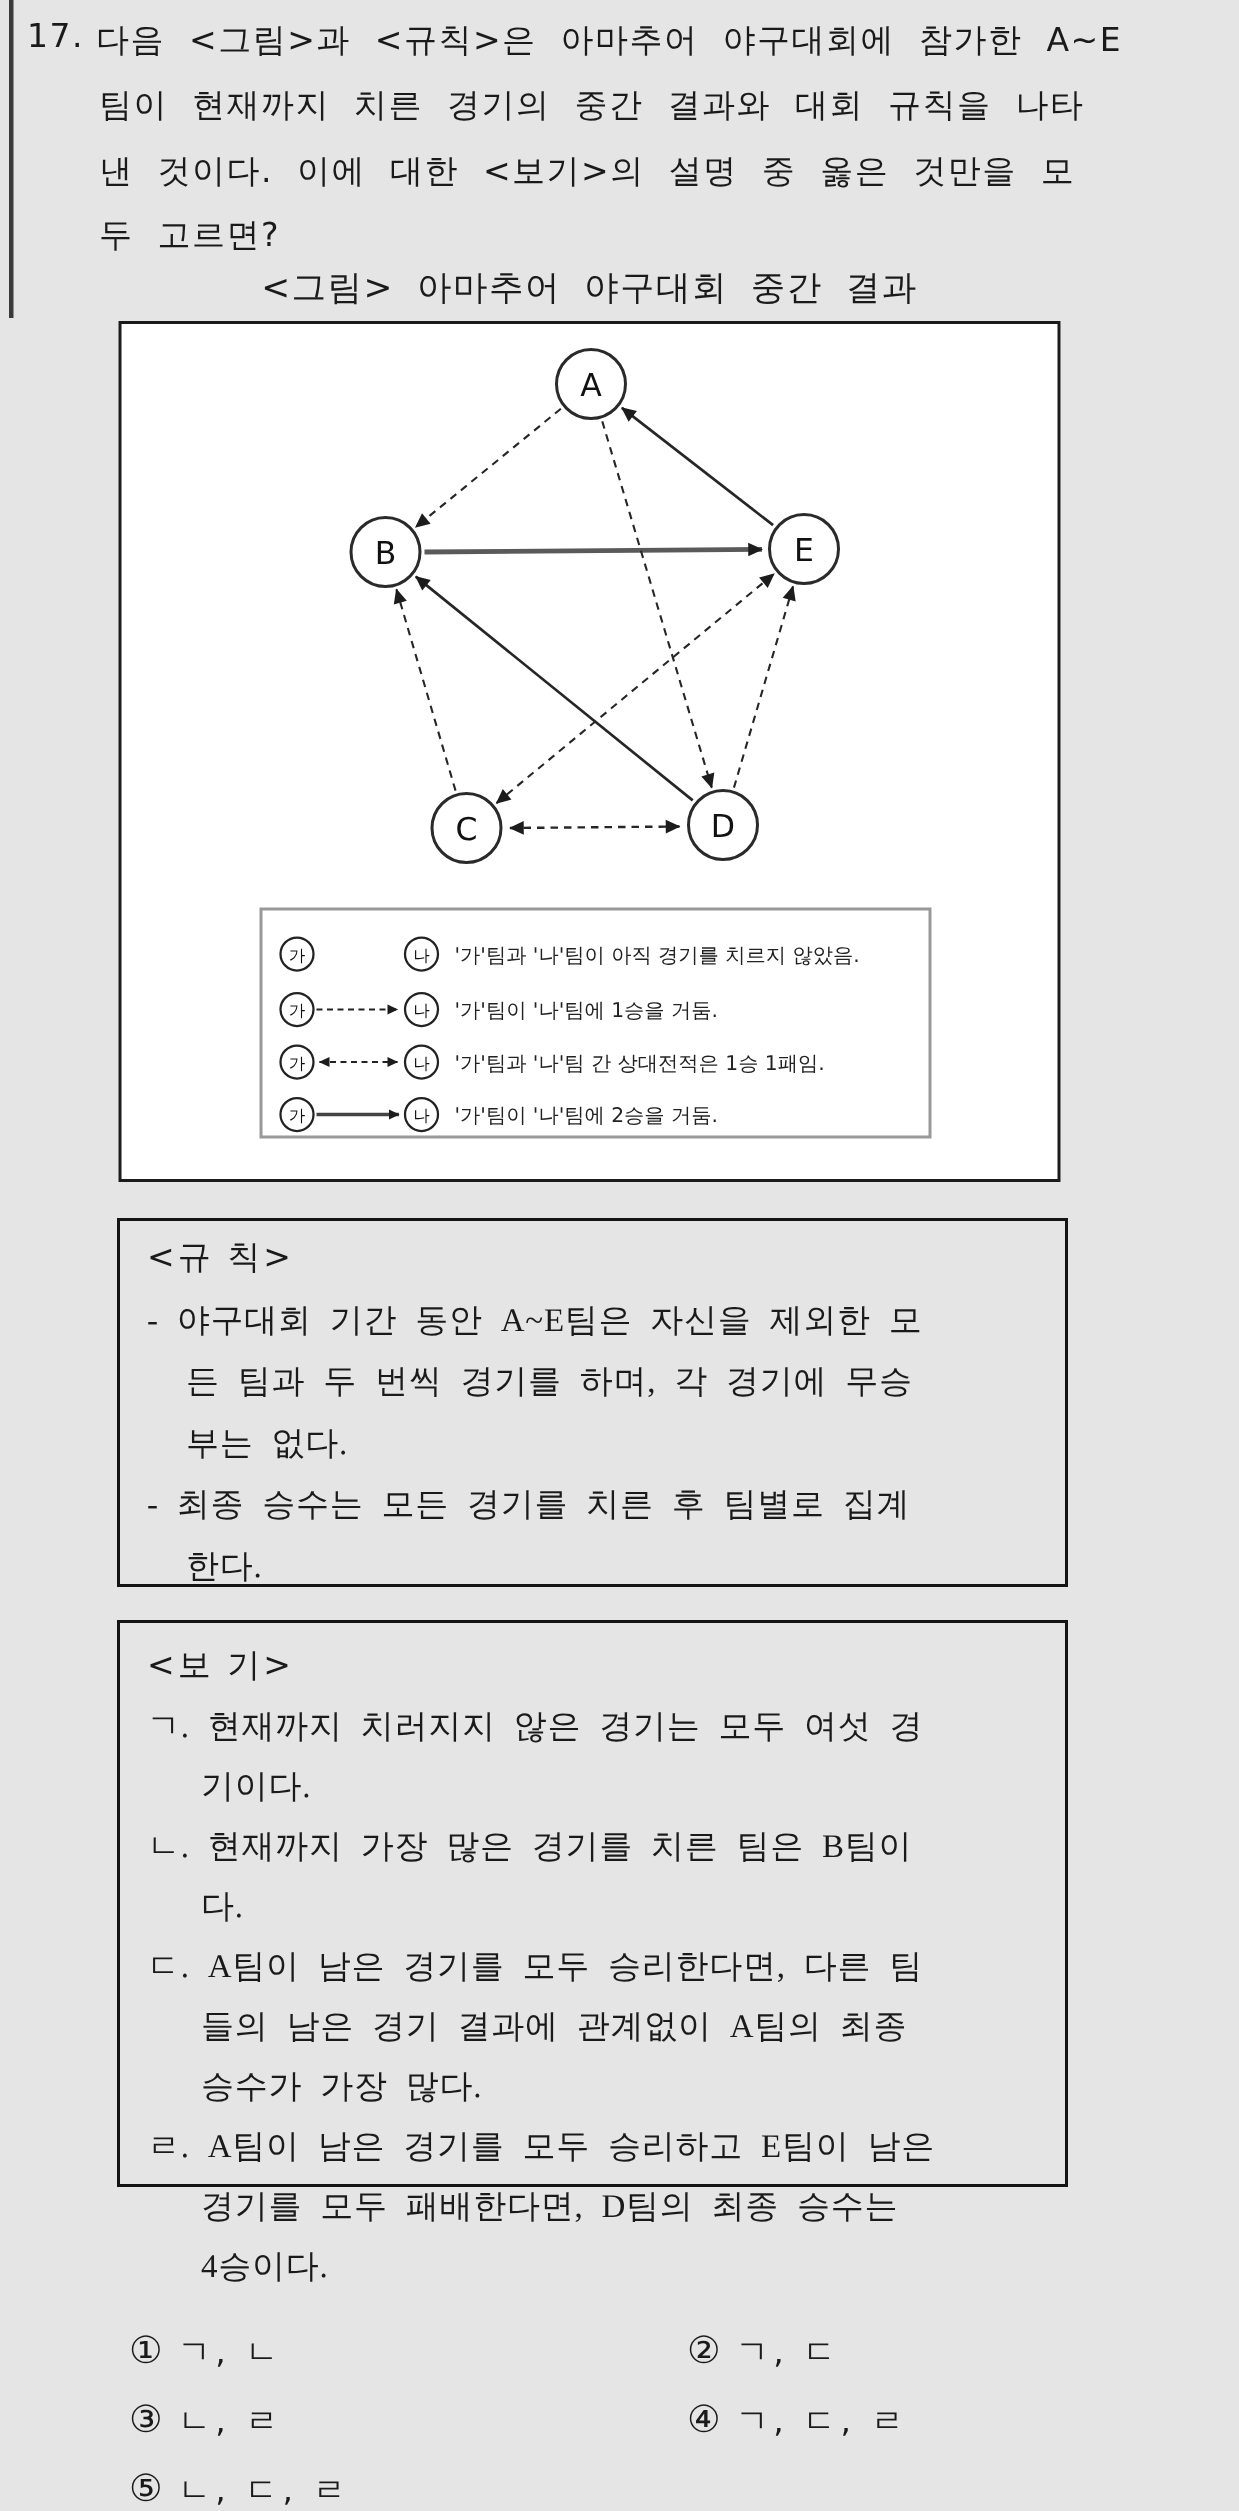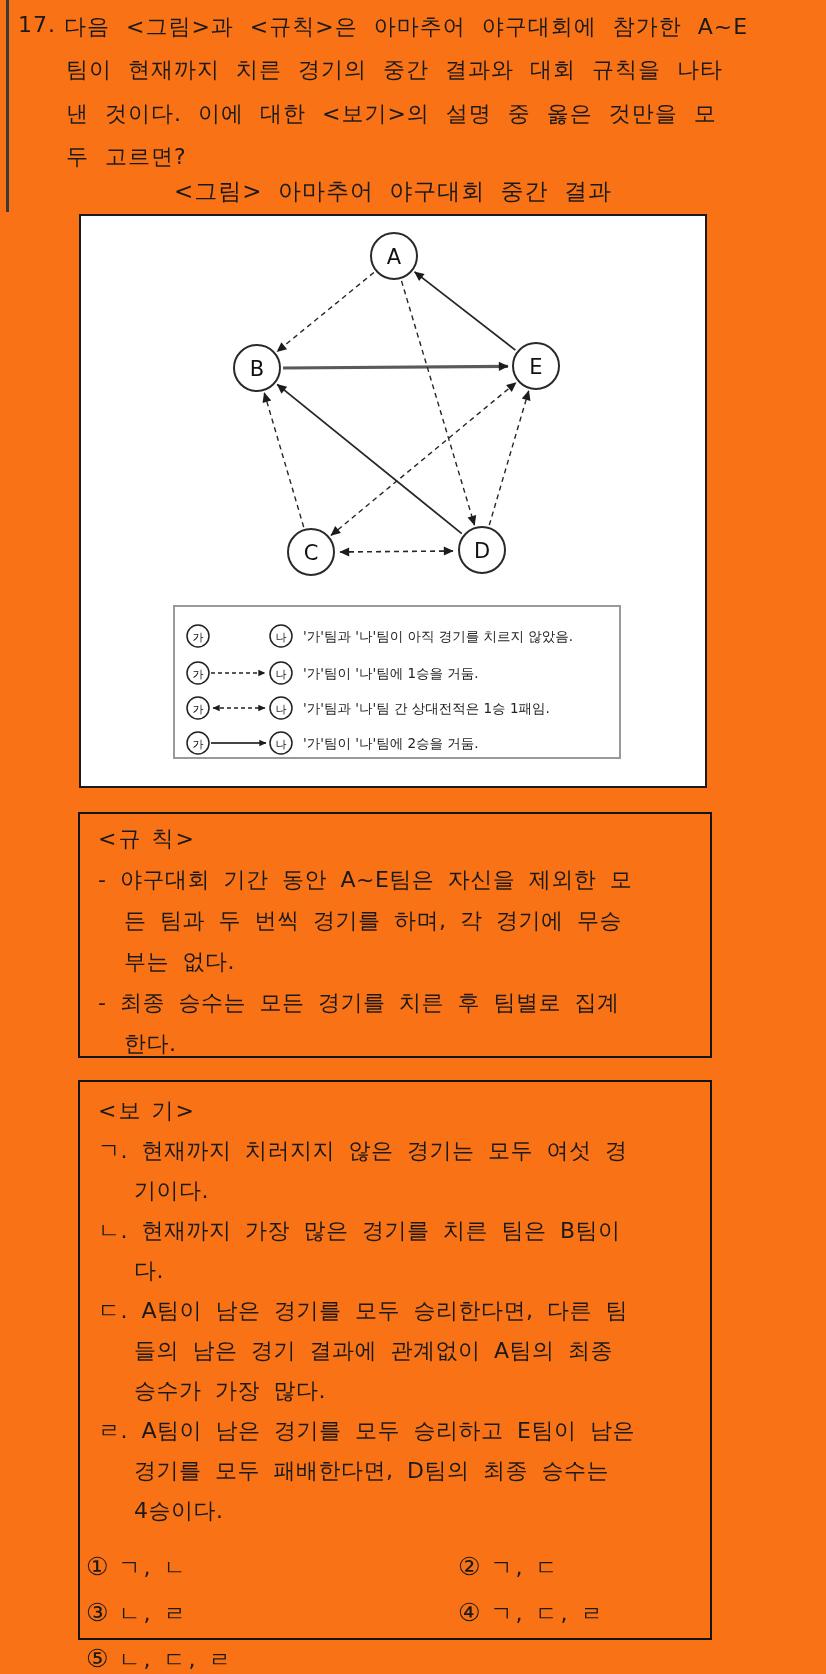--- a/index.html
+++ b/index.html
@@ -1,36 +1,36 @@
 <!DOCTYPE html>
 <html><head>
 <meta charset="utf-8">
 <style>
   html,body{margin:0;padding:0;background:#fff;}
   .page{
-    position:relative;width:826px;height:1674px;background:#f97316;
+    position:relative;width:826px;height:1674px;background:#e5e5e5;
     font-family:"DejaVu Sans","Liberation Sans",sans-serif;
     color:#1a1a1a;overflow:hidden;
   }
   .vrule{position:absolute;left:6px;top:0;width:3px;height:212px;background:#3a3a3a;}
   .qnum{position:absolute;left:18px;top:12px;font-size:22px;letter-spacing:1px;}
   .qline{position:absolute;font-size:22px;letter-spacing:1px;word-spacing:8px;white-space:nowrap;}
   .ql1{left:64px;top:12px;}
   .ql2{left:66px;top:55px;}
   .ql3{left:66px;top:99px;}
   .ql4{left:66px;top:142px;}
   .fig-title{position:absolute;left:79px;top:176px;width:628px;text-align:center;
     font-size:23px;letter-spacing:1px;word-spacing:7px;white-space:nowrap;}
   .fig-box{position:absolute;left:79px;top:214px;width:628px;height:574px;
     border:2px solid #1b1b1b;box-sizing:border-box;background:#fff;}
   .rules-box{position:absolute;left:78px;top:812px;width:634px;height:246px;
     border:2px solid #141414;box-sizing:border-box;padding:4px 0 0 18px;}
-  .bogi-box{position:absolute;left:78px;top:1080px;width:634px;height:560px;
+  .bogi-box{position:absolute;left:78px;top:1080px;width:634px;height:378px;
     border:2px solid #141414;box-sizing:border-box;padding:8px 0 0 18px;}
-  .bline{font-size:22px;line-height:41px;letter-spacing:0.5px;word-spacing:6px;white-space:nowrap;}
+  .bline{font-size:22px;line-height:41px;letter-spacing:0.5px;word-spacing:6px;white-space:nowrap;font-family:Liberation Serif, serif;}
   .bogi-box .bline{line-height:40px;}
   .heading{font-size:22px;line-height:41px;letter-spacing:2px;}
   .ind1{padding-left:26px;}  
   .ind2{padding-left:36px;}  
   .choice{position:absolute;font-size:22px;letter-spacing:3px;white-space:nowrap;margin-left:22px;}
   .choice .cnum{font-size:25px;letter-spacing:0;margin-right:10px;}
   .c1{left:64px;top:1552px;}  .c2{left:436px;top:1552px;}
   .c3{left:64px;top:1598px;}  .c4{left:436px;top:1598px;}
   .c5{left:64px;top:1644px;}
 </style>

